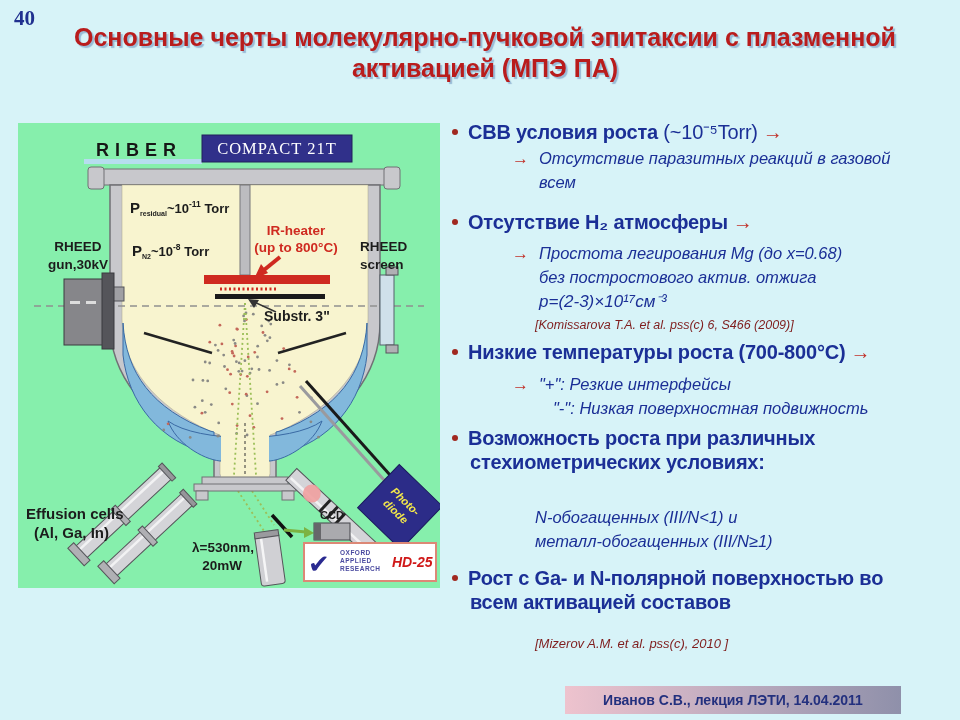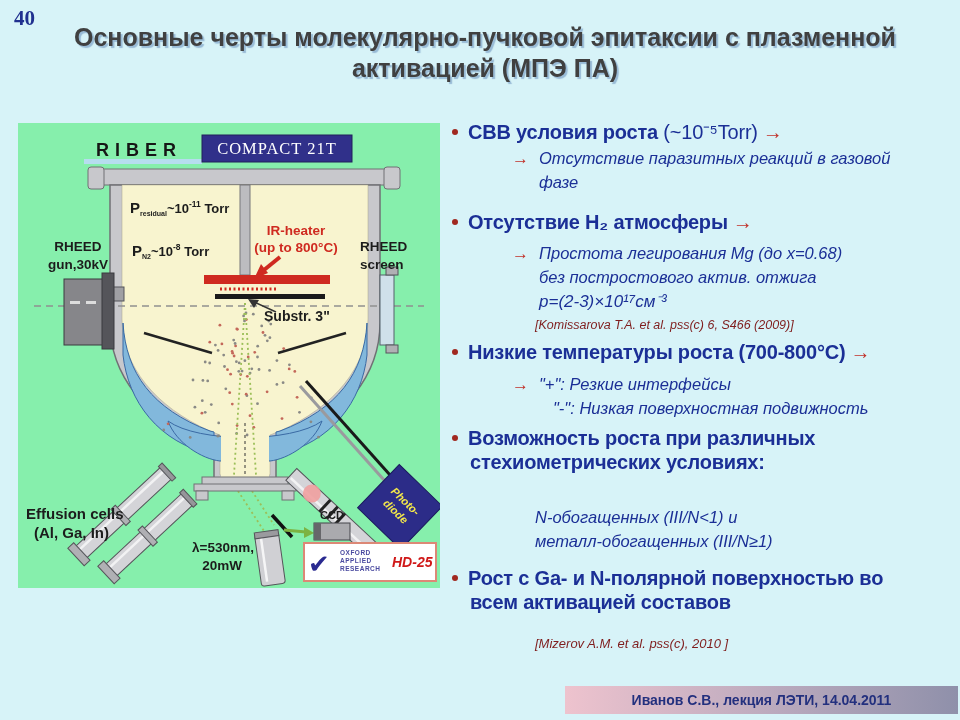--- a/index.html
+++ b/index.html
@@ -10,21 +10,21 @@
     -webkit-font-smoothing:antialiased;
   }
   .slide-number{
     position:absolute;left:14px;top:6px;
     font-family:"Liberation Serif",serif;font-weight:bold;
     font-size:21px;color:#20308f;
   }
   .title{
     position:absolute;left:55px;top:22px;width:860px;
     text-align:center;font-weight:bold;font-size:25px;line-height:1.25;
-    color:#404040;text-shadow:2px 2px 1px rgba(100,140,185,.55);
+    color:#b91c1c;text-shadow:2px 2px 1px rgba(100,140,185,.55);
   }
   .panel{
     position:absolute;left:18px;top:123px;width:422px;height:465px;
     background:#86efac;
   }
   
   .head{
     position:absolute;left:452px;width:500px;
     font-weight:bold;font-size:20px;color:#1b2f96;line-height:1.22;
     letter-spacing:-0.2px;
@@ -45,21 +45,21 @@
     margin-right:10px;flex:0 0 auto;
   }
   .sub .lines{flex:1;}
   .ind1{margin-left:14px;}
   .ind2{margin-left:52px;}
   .formula{font-size:17px;}
   .citation{
     position:absolute;color:#7f1d1d;font-style:italic;font-size:12.5px;
   }
   .footer{
-    position:absolute;left:565px;top:686px;width:393px;height:28px;
+    position:absolute;left:565px;top:686px;width:336px;height:28px;
     background:linear-gradient(90deg,#eec3ce 0%,#b9a9bd 55%,#8f90aa 100%);
     color:#23307e;font-size:14px;font-weight:bold;
     text-align:center;line-height:28px;
   }
   svg text{font-family:"Liberation Sans",sans-serif;}
   .svg-serif{font-family:"Liberation Serif",serif;}
 </style>
 </head>
 <body>
 
@@ -291,21 +291,21 @@
 </svg>
 </div>
 
 <div class="head" style="top:120px">
   <div class="head-wrap"><span class="dot"></span><span>СВВ условия роста</span><span class="plain"> (~10⁻⁵Torr)</span><span class="arrow-red">→</span></div>
 </div>
 <div class="sub" style="top:147px">
   <span class="sub-arrow">→</span>
   <div class="lines">
     <div>Отсутствие  паразитных  реакций  в газовой</div>
-    <div>фазе</div>
+    <div>всем</div>
   </div>
 </div>
 
 <div class="head" style="top:210px">
   <div class="head-wrap"><span class="dot"></span><span>Отсутствие H₂ атмосферы</span><span class="arrow-red">→</span></div>
 </div>
 <div class="sub" style="top:242px">
   <span class="sub-arrow">→</span>
   <div class="lines">
     <div>Простота  легирования  Mg  (до x=0.68)</div>

